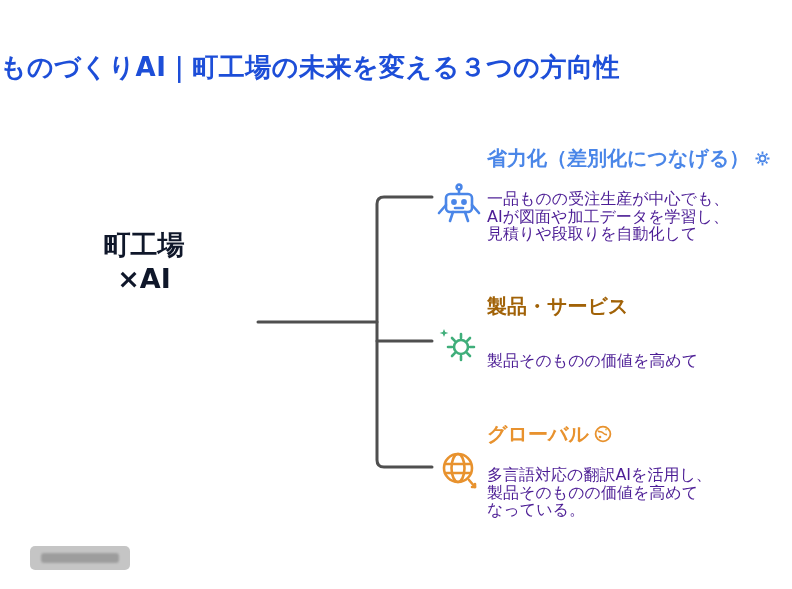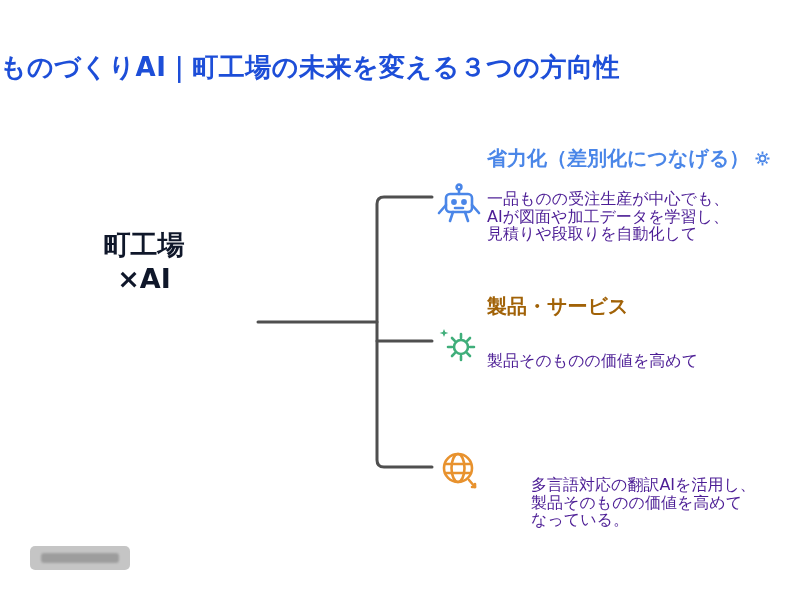--- a/index.html
+++ b/index.html
@@ -154,21 +154,31 @@
 
   <svg class="branch-icon" style="left:436px; top:447px;" viewBox="0 0 46 46" xmlns="http://www.w3.org/2000/svg">
     <g fill="none" stroke="#e8922e" stroke-width="2.6" stroke-linecap="round" stroke-linejoin="round">
       <circle cx="22" cy="21" r="14"></circle>
       <ellipse cx="22" cy="21" rx="6.5" ry="14"></ellipse>
       <path d="M9 17h26M9 26h26"></path>
       <path d="M33 33l6 7"></path>
       <path d="M36 40l3 0 0-3"></path>
     </g>
   </svg>
-  <div class="branch-body" style="left:487px; top:476px;margin-left:44px;">
+  <div class="branch-heading c-orange" style="left:487px; top:424px;">
+    <span>グローバル</span><span class="suffix-icon"><svg width="18" height="18" viewBox="0 0 18 18" xmlns="http://www.w3.org/2000/svg">
+          <g>
+            <circle cx="9" cy="9" r="7.4" fill="none" stroke="#e8922e" stroke-width="1.8"></circle>
+            <path d="M4 6c2 1.5 3 0 4.5 1.5S11 10 13 9.5" fill="none" stroke="#e8922e" stroke-width="1.6"></path>
+            <circle cx="6" cy="12" r="1.3" fill="#e8922e"></circle>
+            <circle cx="12" cy="4.5" r="1" fill="#f2c14e"></circle>
+          </g>
+        </svg></span>
+  </div>
+  <div class="branch-body" style="left:487px; top:466px;">
     <div>多言語対応の翻訳AIを活用し、</div>
     <div>製品そのものの価値を高めて</div>
     <div>なっている。</div>
   </div>
 
   <div class="watermark">
     <div class="watermark-inner"></div>
   </div>
 
 </div>

